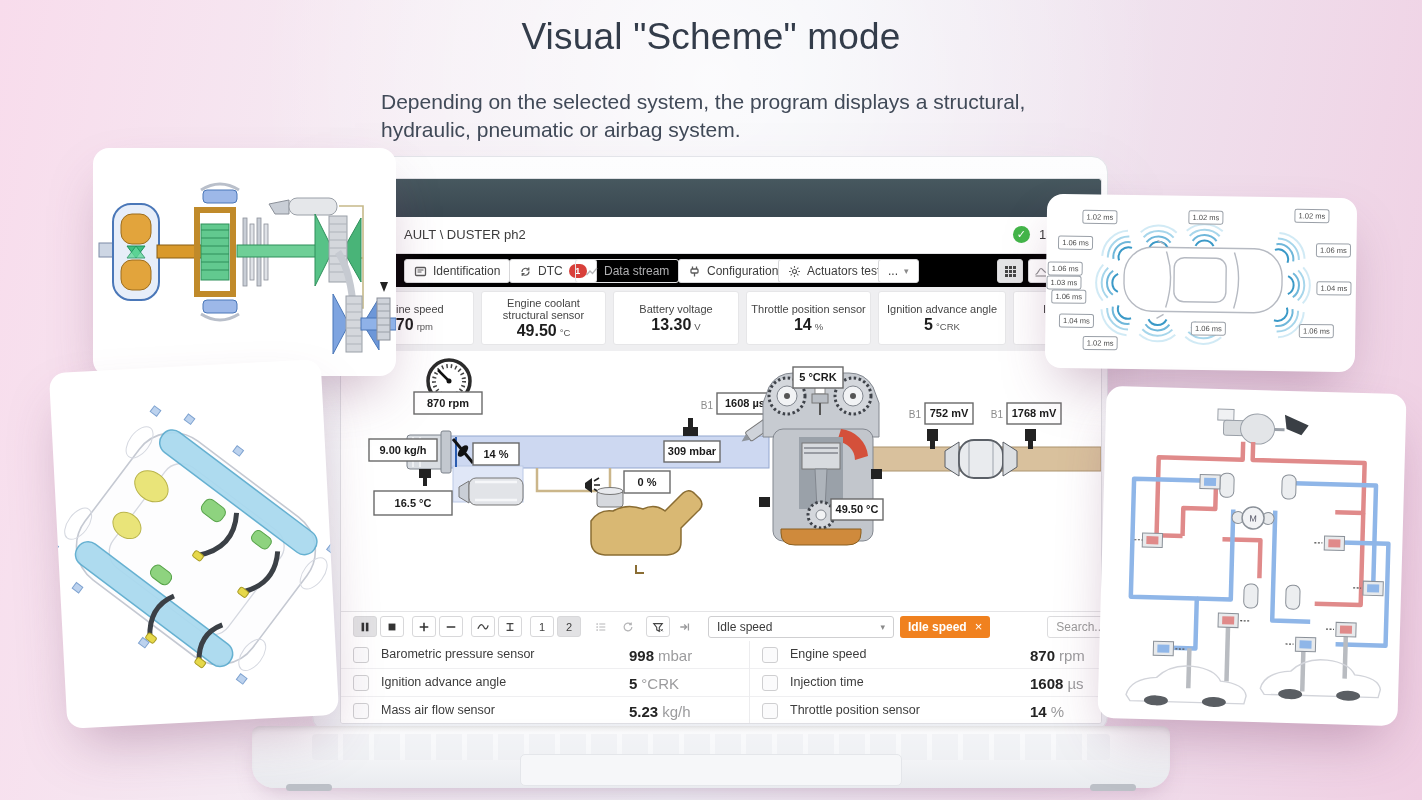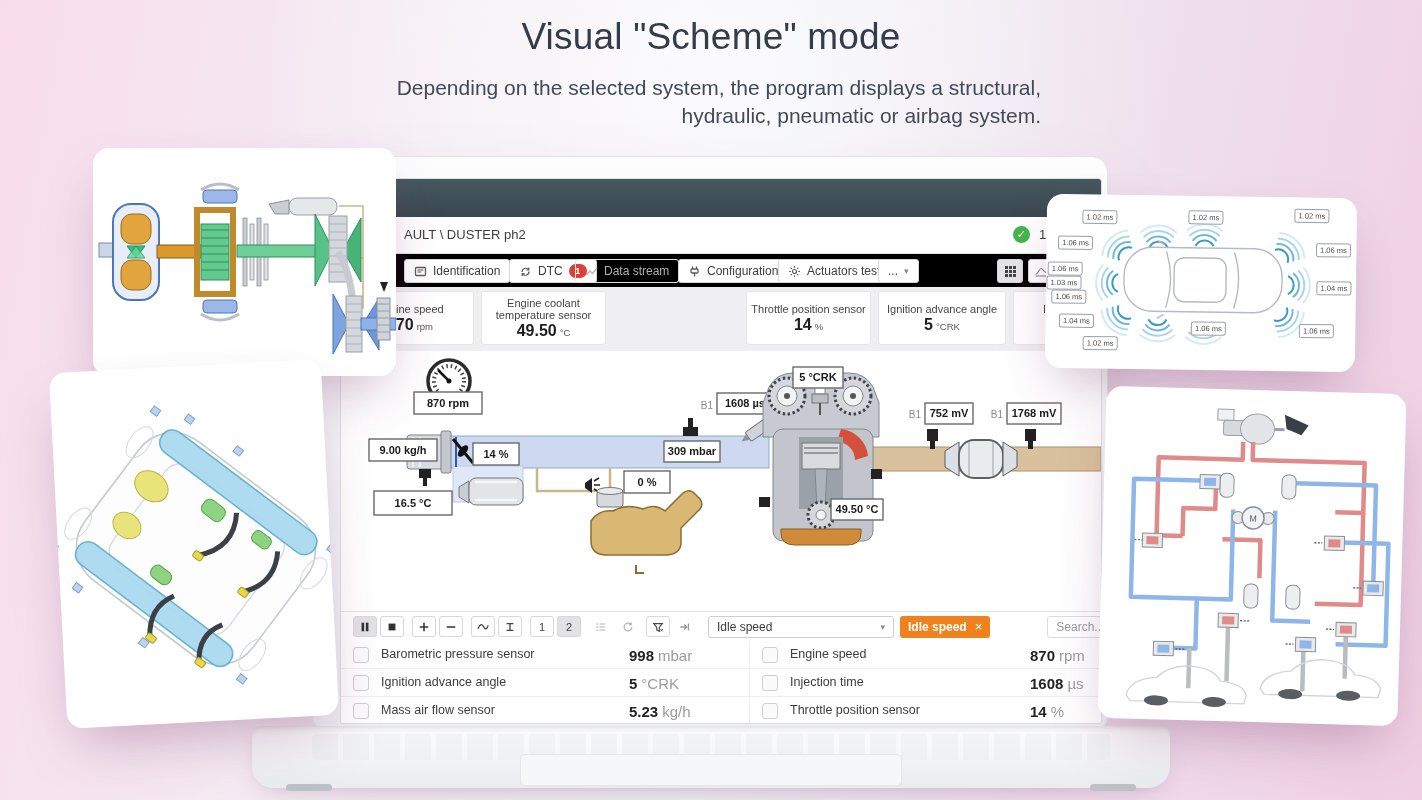--- a/index.html
+++ b/index.html
@@ -4,22 +4,22 @@
 <style>
   html,body{margin:0;padding:0;}
   body{font-family:"Liberation Sans","DejaVu Sans",sans-serif;}
   #canvas{position:relative;width:1422px;height:800px;overflow:hidden;
     background:linear-gradient(100deg,#f8dcec 0%,#f4edf4 30%,#eff0f6 52%,#f0cfe3 100%);}
   #canvas::before{content:"";position:absolute;inset:0;
     background:radial-gradient(ellipse at 50% 10%,rgba(255,255,255,.75) 0%,rgba(255,255,255,0) 45%);}
   
   .hero-title{position:absolute;top:16px;left:0;width:100%;text-align:center;z-index:10;
     font-size:37px;font-weight:500;color:#333c4a;letter-spacing:.2px;}
-  .hero-sub{position:absolute;top:74px;left:50%;transform:translateX(-50%);width:660px;z-index:10;
-    text-align:right;font-size:21px;line-height:28px;color:#414a58;}
+  .hero-sub{position:absolute;top:88px;left:50%;transform:translateX(-50%);width:660px;z-index:10;
+    text-align:left;font-size:21px;line-height:28px;color:#414a58;}
   
   .laptop{position:absolute;inset:0;z-index:20;}
   .shell{position:absolute;left:312px;top:156px;width:794px;height:574px;border-radius:16px;
     background:linear-gradient(#fdfdfe,#eef0f4);border:1px solid #e3e4e9;
     box-shadow:0 34px 70px -18px rgba(140,90,130,.35);}
   .screen{position:absolute;left:332px;top:178px;width:760px;height:544px;background:#fff;
     border:1px solid #dfe0e4;border-radius:3px;overflow:hidden;margin-left:8px;}
   .deck{position:absolute;left:252px;top:726px;width:918px;height:62px;
     border-radius:8px 8px 22px 22px;background:linear-gradient(#fefeff,#e9ebef);
     box-shadow:inset 0 7px 9px -7px rgba(0,0,0,.22),0 10px 22px -8px rgba(150,100,140,.35);}
@@ -176,22 +176,26 @@
             </svg>
         </div>
       </div>
 
       <div class="cardsrow">
         <div class="scard" style="left:5px;width:128px;">
           <div class="lab">Engine speed</div>
           <div class="val"><span>870</span><span class="unit">rpm</span></div>
         </div>
         <div class="scard" style="left:140px;width:125px;">
-          <div class="lab">Engine coolant temperature sensor</div>
+          <div class="lab">Engine coolant structural sensor</div>
           <div class="val"><span>49.50</span><span class="unit">°C</span></div>
+        </div>
+        <div class="scard" style="left:272px;width:126px;">
+          <div class="lab">Battery voltage</div>
+          <div class="val"><span>13.30</span><span class="unit">V</span></div>
         </div>
         <div class="scard" style="left:405px;width:125px;">
           <div class="lab">Throttle position sensor</div>
           <div class="val"><span>14</span><span class="unit">%</span></div>
         </div>
         <div class="scard" style="left:537px;width:128px;">
           <div class="lab">Ignition advance angle</div>
           <div class="val"><span>5</span><span class="unit">°CRK</span></div>
         </div>
         <div class="scard" style="left:672px;width:125px;">

